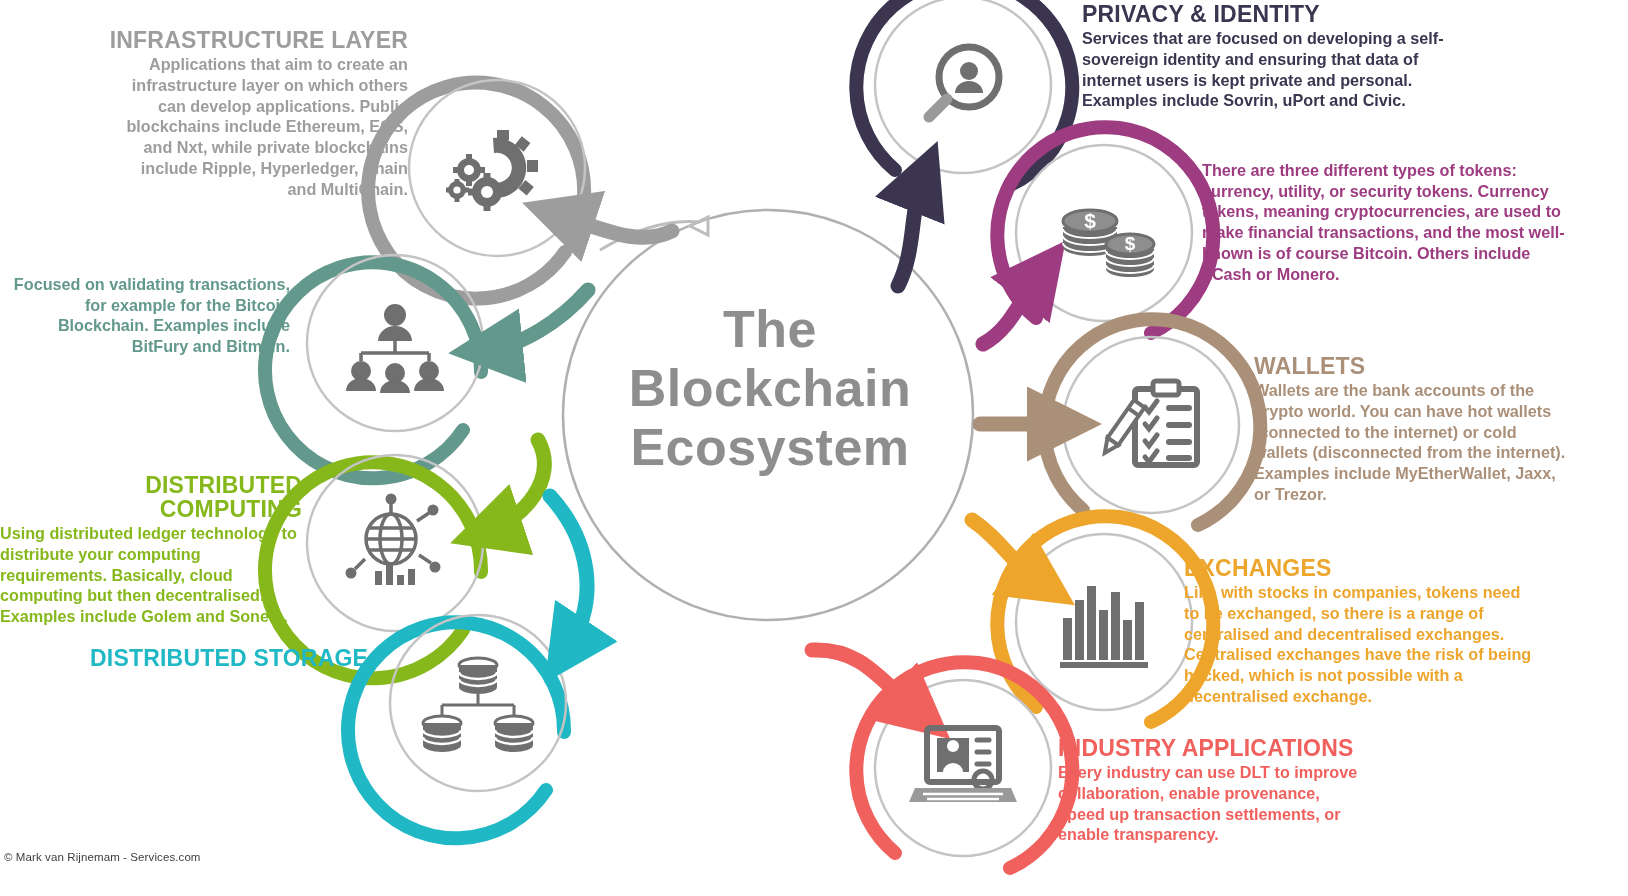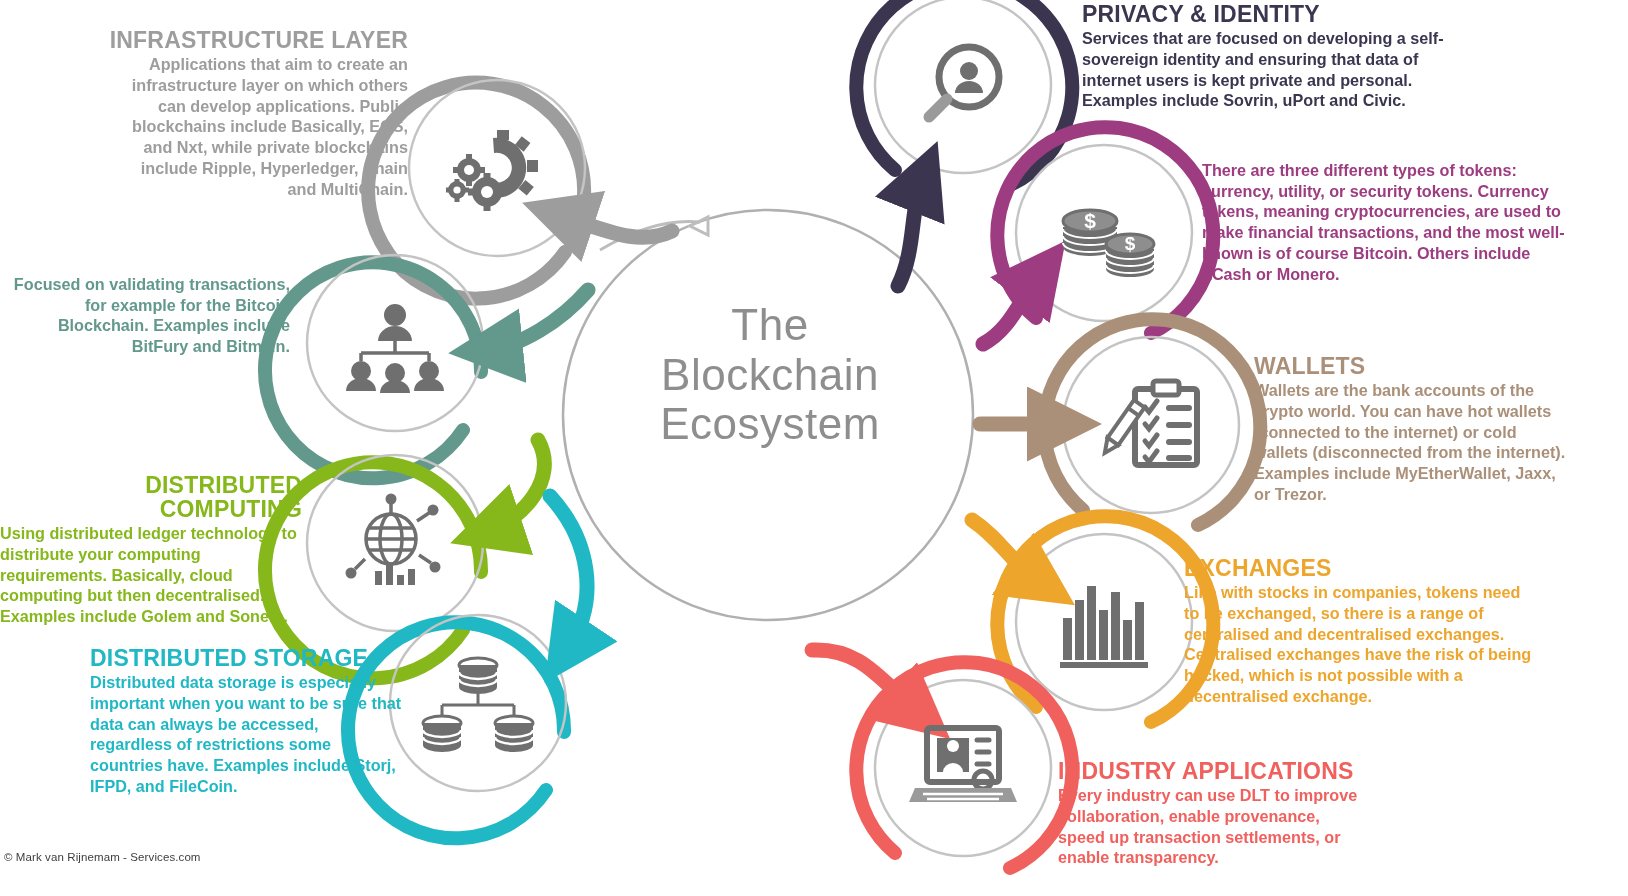--- a/index.html
+++ b/index.html
@@ -11,21 +11,21 @@
 
   .panel{position:absolute;}
   .panel h3{margin:0 0 2px 0;font-size:23px;font-weight:bold;letter-spacing:.2px;line-height:1.05;}
   .panel p{margin:0;font-size:16.2px;font-weight:bold;line-height:1.28;}
   .ta-r{text-align:right;}
   .ta-l{text-align:left;}
   .hd-r h3{text-align:right;}
   .hd-c h3{text-align:left;}
 
   .center-title{position:absolute;left:560px;top:300px;width:420px;text-align:center;
-    font-size:44px;font-weight:normal;color:#8e8e8e;line-height:1.13;letter-spacing:.5px;}
+    font-size:52px;font-weight:bold;color:#8e8e8e;line-height:1.13;letter-spacing:.5px;}
 
   .credit{position:absolute;left:4px;top:851px;font-size:11.5px;color:#3d3d3d;
      font-family:"Liberation Sans","DejaVu Sans",sans-serif;font-weight:normal;letter-spacing:.1px;}
 </style>
 </head>
 <body>
 
 <div class="stage">
 
   <svg class="wheel" viewBox="0 0 1628 896">
@@ -285,35 +285,34 @@
   </svg>
 
   <div class="center-title">
     <div>The</div>
     <div>Blockchain</div>
     <div>Ecosystem</div>
   </div>
 
   <div class="panel ta-r hd-r" style="left:108px;top:28px;width:300px;color:#9d9d9d;">
     <h3>INFRASTRUCTURE LAYER</h3>
-    <p>Applications that aim to create an infrastructure layer on which others can develop applications. Public blockchains include Basically, EOS, and Nxt, while private blockchains include Ripple, Hyperledger, Chain and MultiChain.</p>
+    <p>Applications that aim to create an infrastructure layer on which others can develop applications. Public blockchains include Ethereum, EOS, and Nxt, while private blockchains include Ripple, Hyperledger, Chain and MultiChain.</p>
   </div>
 
   <div class="panel ta-r hd-r" style="left:8px;top:274px;width:282px;color:#63988c;">
     <p>Focused on validating transactions, for example for the Bitcoin Blockchain. Examples include BitFury and Bitmain.</p>
   </div>
 
   <div class="panel ta-l hd-r" style="left:0px;top:473px;width:302px;color:#86b81b;">
     <h3>DISTRIBUTED COMPUTING</h3>
     <p>Using distributed ledger technology to distribute your computing requirements. Basically, cloud computing but then decentralised. Examples include Golem and Sonem.</p>
   </div>
 
   <div class="panel ta-l hd-c" style="left:90px;top:646px;width:312px;color:#1fb8c4;">
     <h3>DISTRIBUTED STORAGE</h3>
-    <p>Distributed data storage is especially important when you want to be sure that data can always be accessed, regardless of restrictions some countries have. Examples include Storj, IFPD, and FileCoin.</p>
   </div>
 
   <div class="panel ta-l hd-c" style="left:1082px;top:2px;width:380px;color:#3b3550;">
     <h3>PRIVACY &amp; IDENTITY</h3>
     <p>Services that are focused on developing a self-sovereign identity and ensuring that data of internet users is kept private and personal. Examples include Sovrin, uPort and Civic.</p>
   </div>
 
   <div class="panel ta-l hd-r" style="left:1202px;top:160px;width:366px;color:#9d3c80;">
     <p>There are three different types of tokens: currency, utility, or security tokens. Currency tokens, meaning cryptocurrencies, are used to make financial transactions, and the most well-known is of course Bitcoin. Others include ZCash or Monero.</p>
   </div>
@@ -321,20 +320,20 @@
   <div class="panel ta-l hd-c" style="left:1254px;top:354px;width:312px;color:#ab9079;">
     <h3>WALLETS</h3>
     <p>Wallets are the bank accounts of the crypto world. You can have hot wallets (connected to the internet) or cold wallets (disconnected from the internet). Examples include MyEtherWallet, Jaxx, or Trezor.</p>
   </div>
 
   <div class="panel ta-l hd-c" style="left:1184px;top:556px;width:348px;color:#eda52c;">
     <h3>EXCHANGES</h3>
     <p>Like with stocks in companies, tokens need to be exchanged, so there is a range of centralised and decentralised exchanges. Centralised exchanges have the risk of being hacked, which is not possible with a decentralised exchange.</p>
   </div>
 
-  <div class="panel ta-l hd-c" style="left:1058px;top:736px;width:312px;color:#f0605d;margin-top:23px;">
+  <div class="panel ta-l hd-c" style="left:1058px;top:736px;width:312px;color:#f0605d;">
     <h3>INDUSTRY APPLICATIONS</h3>
     <p>Every industry can use DLT to improve collaboration, enable provenance, speed up transaction settlements, or enable transparency.</p>
   </div>
 
   <div class="credit">© Mark van Rijnemam - Services.com</div>
 
 </div>
 
 </body></html>

